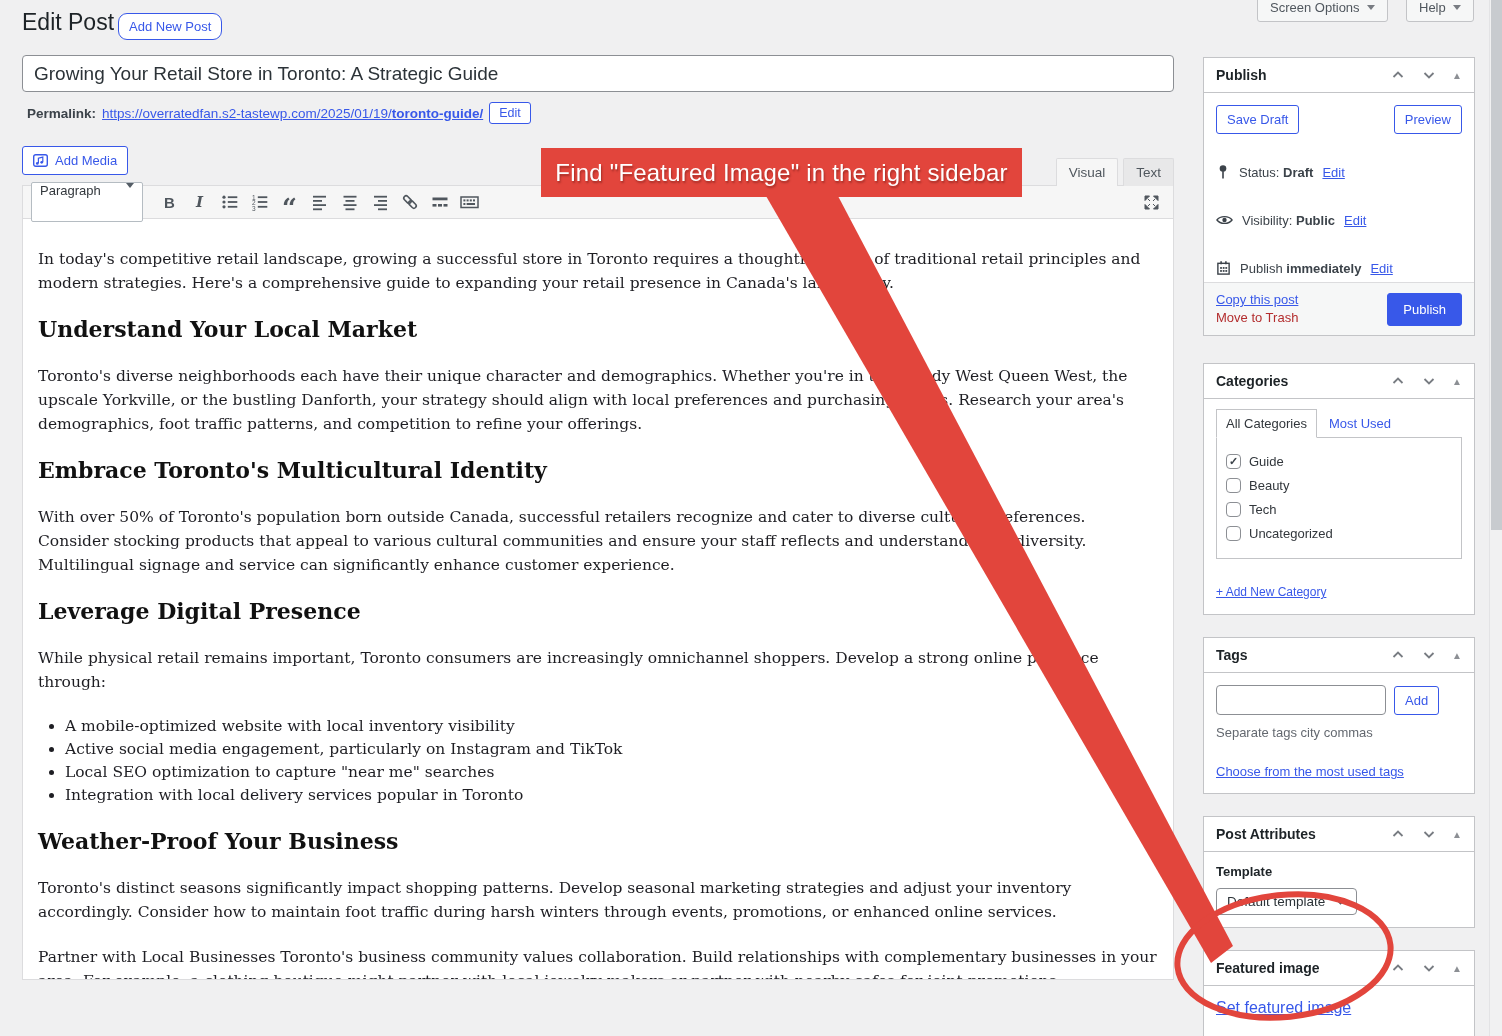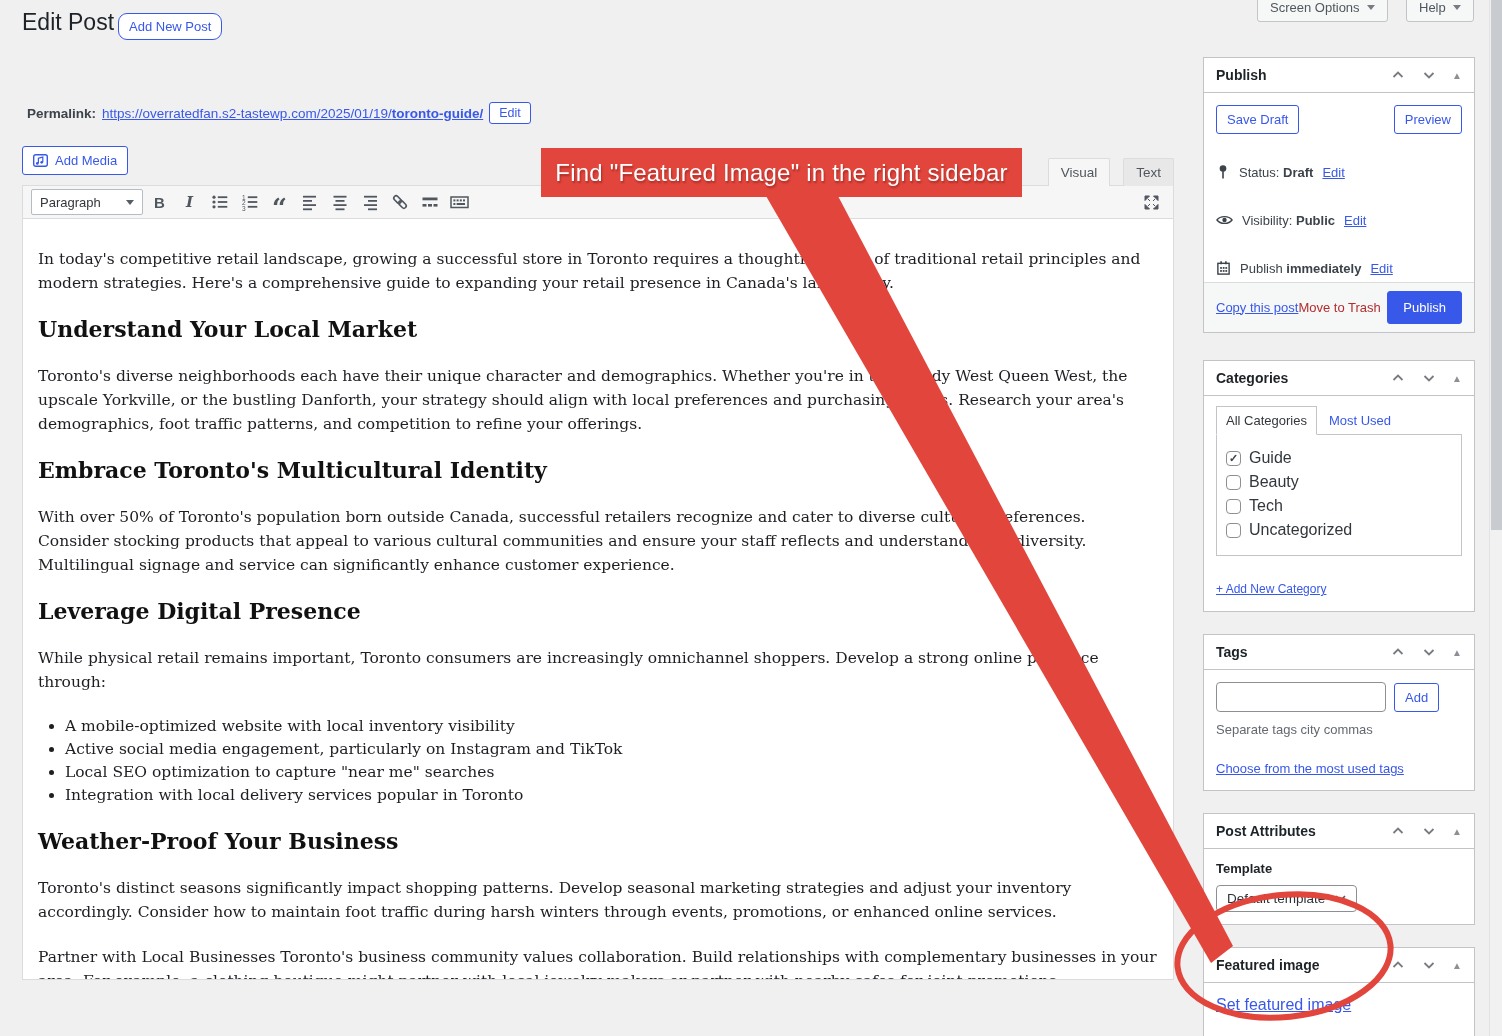--- a/index.html
+++ b/index.html
@@ -34,29 +34,29 @@
 
   .permalink{position:absolute;left:27px;top:102px;font-size:13.5px;color:#3c434a;display:flex;align-items:center;gap:6px}
   .permalink .label{font-weight:600;color:#3c434a}
   .mini-btn{border:1px solid var(--accent);color:var(--accent);background:#fff;border-radius:3px;padding:3px 9px;font-size:12.5px;cursor:pointer}
 
   
   .editor-area{position:absolute;left:22px;top:146px;width:1152px}
   .editor-topbar{position:relative;height:39px}
   .add-media-btn{position:absolute;left:0;top:0;display:inline-flex;align-items:center;gap:7px;background:#fff;
     border:1px solid var(--accent);color:var(--accent);border-radius:3px;font-size:13px;padding:6px 10px;cursor:pointer}
-  .editor-tabs{position:absolute;right:0;bottom:-1px;display:flex;gap:13px}
+  .editor-tabs{position:absolute;right:0;bottom:-1px;display:flex;gap:5px}
   .etab{padding:6px 12px;font-size:13.5px;color:var(--gray);border:1px solid var(--lightborder);border-bottom:none;
     background:#e8e8e9;border-radius:2px 2px 0 0;cursor:pointer}
   .etab.active{background:#f6f6f6;position:relative;z-index:3}
 
   .editor-frame{border:1px solid var(--lightborder);background:#fff}
   .toolbar{display:flex;align-items:center;gap:3px;background:#f6f6f6;border-bottom:1px solid var(--lightborder);padding:3px 8px;height:33px}
-  .format-select{display:flex;align-items:center;justify-content:space-between;width:112px;height:26px;background:#fff;
-    border:1px solid #b5bcc2;border-radius:2px;padding:0 8px;font-size:13px;color:#32373c;cursor:pointer}
+  .format-select{display:flex;justify-content:space-between;width:112px;height:40px;background:#fff;
+    border:1px solid #b5bcc2;border-radius:2px;padding:0 8px;font-size:13px;color:#32373c;margin-right:10px;cursor:pointer}
   .format-select .caret-down{border-top-color:#555d66}
   .tool{width:27px;height:25px;display:flex;align-items:center;justify-content:center;color:#50575e;border-radius:2px;cursor:pointer}
   .tool-b{font-weight:700;font-size:15px}
   .tool-i{font-family:"DejaVu Serif",serif;font-style:italic;font-weight:600;font-size:15px}
   .tool-q{font-family:"DejaVu Serif",serif;font-weight:700;font-size:26px;line-height:10px;padding-top:12px}
   .fullscreen-tool{margin-left:auto}
 
   .editor-content{padding:28px 15px 0;font-family:"DejaVu Serif",serif;font-size:15.5px;color:#1e1e23;height:760px;overflow:hidden;cursor:text}
   .editor-content p{margin:0 0 21px;line-height:24px}
   .editor-content h2{font-size:22px;line-height:26px;margin:4px 0 22px;font-weight:700;color:#111}
@@ -72,30 +72,30 @@
   .panel-icons{display:flex;align-items:center;gap:15px;color:#787c82}
   .panel-icons .tri{font-size:10px;color:#8c8f94;cursor:pointer}
   .panel-icons svg{cursor:pointer}
 
   .publish-body{padding:12px 12px 4px}
   .pub-btn-row{display:flex;justify-content:space-between;margin-bottom:6px}
   .btn-secondary{background:#fff;border:1px solid var(--accent);color:var(--accent);border-radius:3px;font-size:13px;padding:6px 10px;cursor:pointer}
   .misc-row{display:flex;align-items:center;gap:9px;margin-top:28px;font-size:13px;color:#3c434a;height:20px}
   .misc-row .ic{color:#3c434a;display:flex;align-items:center}
   .major-actions{display:flex;justify-content:space-between;align-items:center;background:#f6f7f7;border-top:1px solid var(--lightborder);padding:8px 12px}
-  .ma-links{display:flex;flex-direction:row;font-size:13px;line-height:18px}
+  .ma-links{display:flex;flex-direction:column;font-size:13px;line-height:18px}
   .trash-link{color:var(--trash);cursor:pointer}
   .btn-primary{background:var(--accent);border:1px solid var(--accent);color:#fff;border-radius:3px;font-size:13px;padding:8px 15px;cursor:pointer}
 
   .cat-body{padding:10px 12px 14px}
   .cat-tabs{display:flex;align-items:flex-end;position:relative;z-index:2;font-size:13px}
   .cat-tab-active{border:1px solid var(--border);border-bottom:1px solid #fff;background:#fff;padding:6px 9px;color:#32373c;margin-bottom:-1px;cursor:pointer}
   .cat-tab-link{padding:6px 12px;cursor:pointer}
   .cat-list{border:1px solid var(--border);background:#fff;padding:11px 9px;height:122px;overflow:hidden}
-  .cat-item{display:flex;align-items:center;gap:8px;height:24px;font-size:16px;color:#32373c;cursor:pointer}
+  .cat-item{display:flex;align-items:center;gap:8px;height:24px;font-size:13px;color:#32373c;cursor:pointer}
   .checkbox{width:15px;height:15px;border:1px solid #8c8f94;border-radius:4px;background:#fff;display:flex;align-items:center;justify-content:center;
     font-size:11px;color:#3c434a;flex:0 0 auto}
   .checkbox.checked::after{content:"✓";font-weight:700}
   .add-cat{display:inline-block;margin-top:26px;font-size:12px}
 
   .tags-body{padding:12px}
   .tag-row{display:flex;align-items:center;gap:8px}
   .tag-input{width:170px;height:30px;border:1px solid #8c8f94;border-radius:4px;padding:0 8px;font-size:13px;outline:none}
   .tag-hint{margin-top:10px;font-size:13px;color:#646970}
   .tag-choose{display:inline-block;margin-top:24px;font-size:13px;margin-bottom:2px}
@@ -127,20 +127,21 @@
     <span class="caret-down"></span>
   </div>
   <div class="screen-tab" style="left:1406px">
     <span>Help</span>
     <span class="caret-down"></span>
   </div>
 
   <div class="page-title">Edit Post</div>
   <button class="add-new-btn">Add New Post</button>
 
+  <input class="title-input" value="Growing Your Retail Store in Toronto: A Strategic Guide" style="">
 
   <div class="permalink">
     <span class="label">Permalink:</span>
     <span class="link"><span>https://overratedfan.s2-tastewp.com/2025/01/19/</span><span class="bold">toronto-guide/</span></span>
     <button class="mini-btn">Edit</button>
   </div>
 
   <div class="editor-area">
     <div class="editor-topbar">
       <button class="add-media-btn">

